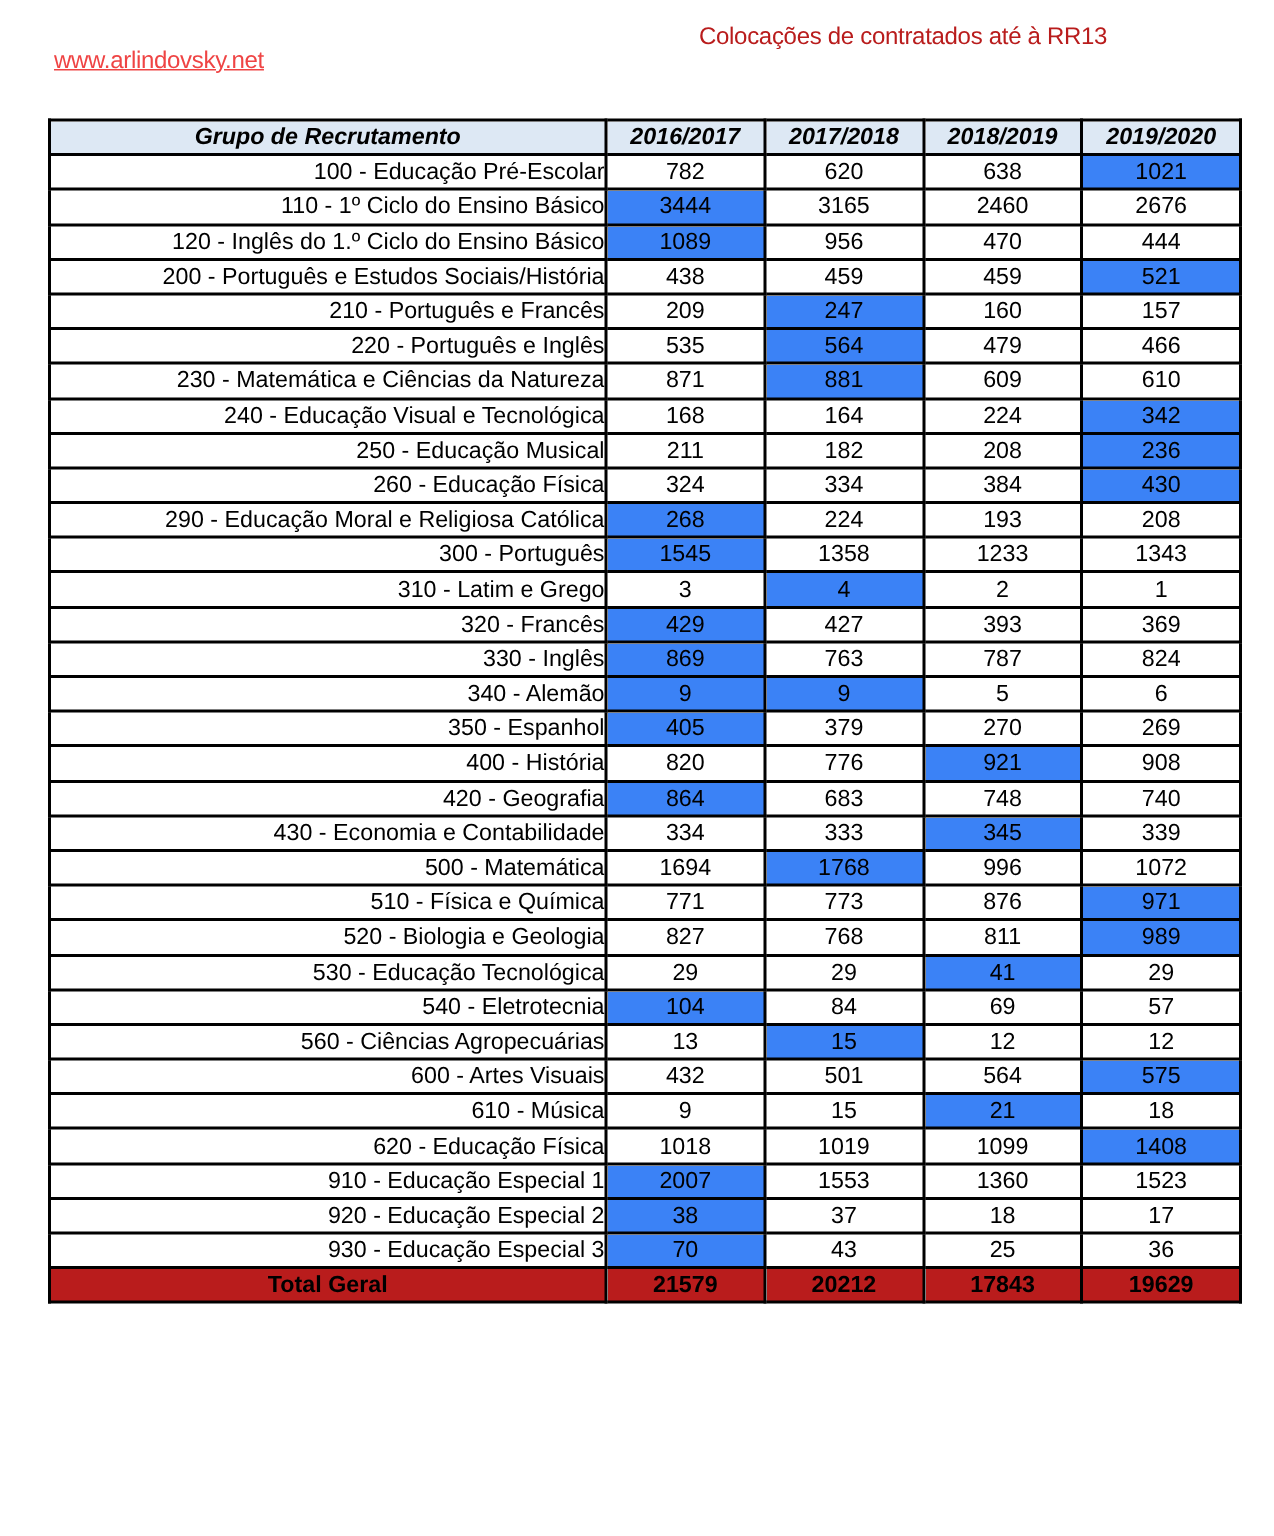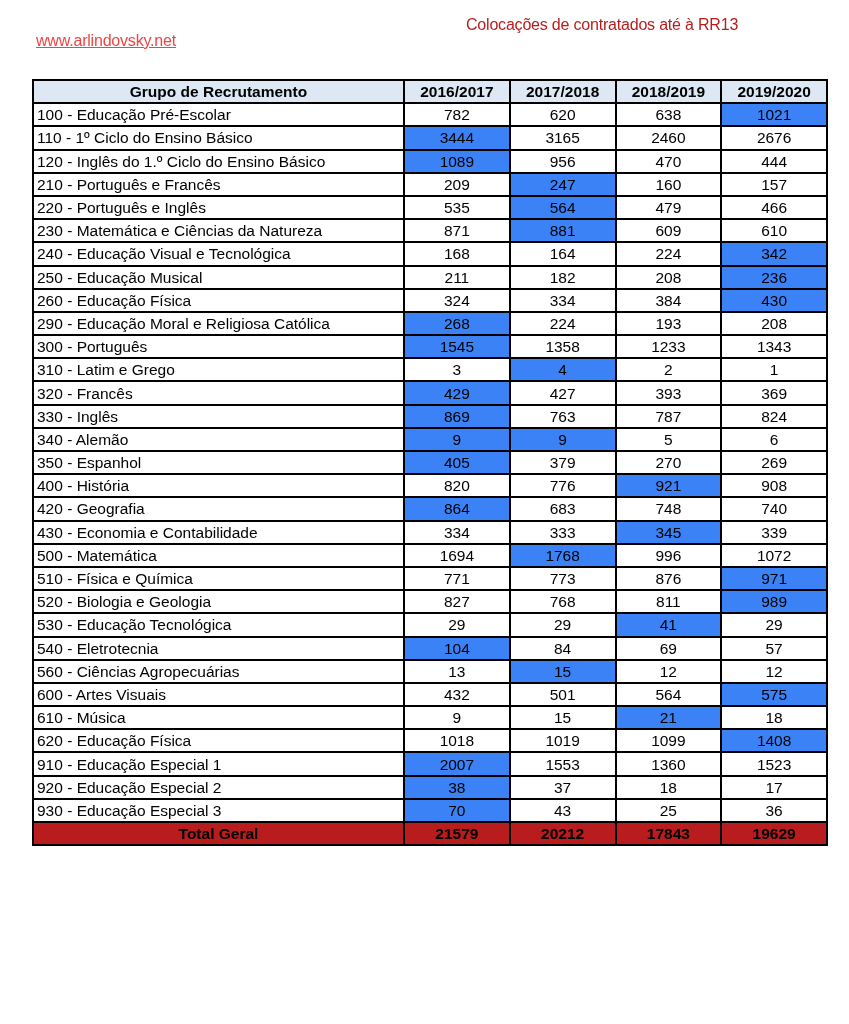--- a/index.html
+++ b/index.html
@@ -8,22 +8,22 @@
   .site-link { position: absolute; left: 36px; top: 32px; font-size: 16px;
                color: #ef4444; text-decoration: underline; letter-spacing: -0.2px; }
   .doc-title { position: absolute; left: 466px; top: 16px; font-size: 16px;
                color: #b91c1c; letter-spacing: -0.2px; }
   table.grid { position: absolute; left: 32px; top: 79px; width: 794px;
                border-collapse: collapse; table-layout: fixed; }
   table.grid td, table.grid th {
     border: 2px solid #000; height: 21.2px; padding: 0; line-height: 21px;
     font-size: 15.5px; white-space: nowrap; overflow: hidden;
   }
-  table.grid th { background: #dde8f4; font-weight: bold; text-align: center; }
-  table.grid td.label { text-align: left; padding-left: 3px; }
+  table.grid th { background: #dde8f4; font-weight: bold; text-align: center; font-style: italic; }
+  table.grid td.label { text-align: right; padding-left: 3px; }
   table.grid td.num { text-align: center; }
   table.grid td.hl { background: #3b82f6; }
   table.grid tr.total td { background: #b91c1c; font-weight: bold; text-align: center; }
   col.c0 { width: 371px; }
   col.cn { width: 105.75px; }
 </style>
 </head>
 <body>
 
 <a class="site-link">www.arlindovsky.net</a>
@@ -62,20 +62,27 @@
         <td class="num">2676</td>
       </tr>
       <tr>
         <td class="label">120 - Inglês do 1.º Ciclo do Ensino Básico</td>
         <td class="num hl">1089</td>
         <td class="num">956</td>
         <td class="num">470</td>
         <td class="num">444</td>
       </tr>
       <tr>
+        <td class="label">200 - Português e Estudos Sociais/História</td>
+        <td class="num">438</td>
+        <td class="num">459</td>
+        <td class="num">459</td>
+        <td class="num hl">521</td>
+      </tr>
+      <tr>
         <td class="label">210 - Português e Francês</td>
         <td class="num">209</td>
         <td class="num hl">247</td>
         <td class="num">160</td>
         <td class="num">157</td>
       </tr>
       <tr>
         <td class="label">220 - Português e Inglês</td>
         <td class="num">535</td>
         <td class="num hl">564</td>

